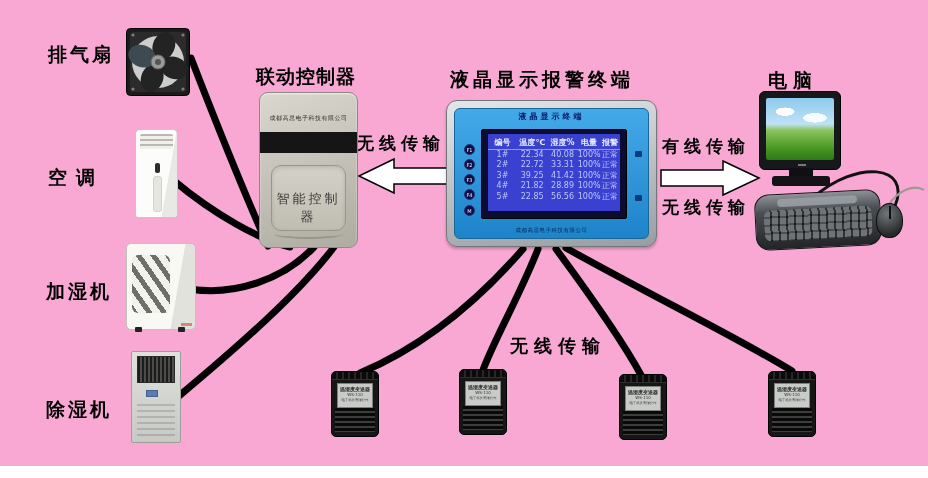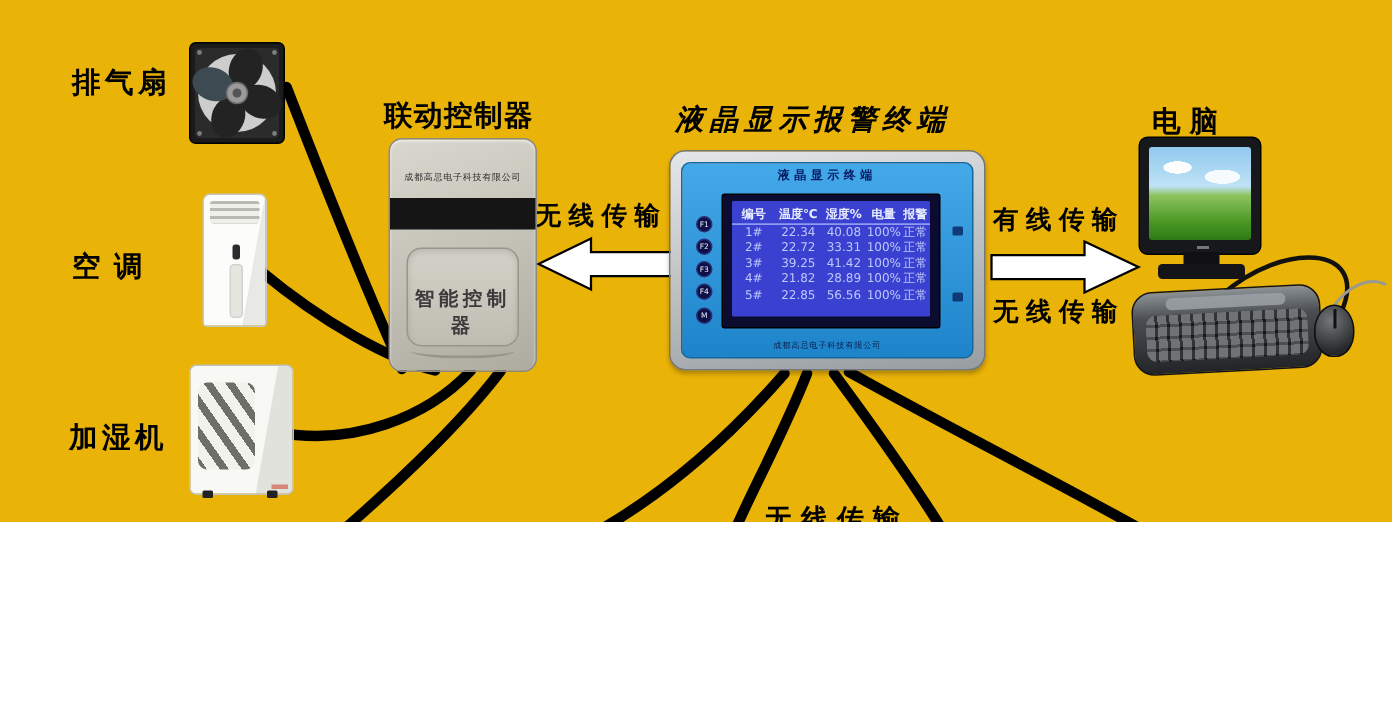--- a/index.html
+++ b/index.html
@@ -1,19 +1,19 @@
 <!DOCTYPE html>
 <html><head>
 <meta charset="utf-8">
 <style>
   * { margin:0; padding:0; box-sizing:border-box; }
   html,body { background:#fff; }
   .canvas {
-    position:relative; width:928px; height:348px; overflow:hidden;
-    background:#eab308;
+    position:relative; width:928px; height:466px; overflow:hidden;
+    background:#f9a8d4;
     font-family:"DejaVu Sans", sans-serif;
     color:#000;
   }
   .abs { position:absolute; }
   
   .lbl { position:absolute; font-weight:bold; font-size:19px; color:#000; white-space:nowrap; }
   .ls3 { letter-spacing:3px; } .ls6 { letter-spacing:6px; } .ls8 { letter-spacing:9px; }
   .linklbl { position:absolute; font-weight:bold; font-size:17px; letter-spacing:5px; white-space:nowrap; }
 
   
@@ -49,21 +49,21 @@
   .ctrl { left:259px; top:92px; width:99px; height:156px; border-radius:9px;
           background:linear-gradient(160deg,#dad7ce,#aeaba1); border:1px solid #8d8a81;
           box-shadow:inset 0 1px 2px rgba(255,255,255,.7); }
   .ctrl-co { position:absolute; top:21px; left:0; right:0; text-align:center; font-size:6px;
           color:#2f2f2f; letter-spacing:.5px; white-space:nowrap; }
   .ctrl-band { position:absolute; left:0; right:0; top:39px; height:21px; background:#151515; }
   .ctrl-panel { position:absolute; left:11px; right:11px; top:72px; height:66px; border-radius:10px;
           background:linear-gradient(#d4d1c8,#bfbcb2); border:1px solid #98958c;
           box-shadow:inset 0 2px 4px rgba(0,0,0,.12); }
   .ctrl-panel-text { position:absolute; width:100%; top:24px; text-align:center; font-size:13px;
-          font-weight:bold; color:#3b3b3b; letter-spacing:3px; }
+          font-weight:normal; color:#3b3b3b; letter-spacing:3px; }
   .ctrl-arc { position:absolute; left:14px; right:14px; bottom:8px; height:10px;
           border-bottom:2px solid #97948b; border-radius:0 0 50% 50%; }
 
   
   .term { left:446px; top:100px; width:211px; height:147px; border-radius:11px;
           background:linear-gradient(170deg,#e4e7e9,#989da1); border:1px solid #73777a;
           box-shadow:0 2px 3px rgba(0,0,0,.25); }
   .term-bezel { position:absolute; left:7px; right:7px; top:7px; bottom:7px; border-radius:6px;
           background:linear-gradient(#44a9e9,#1e84ca); border:1px solid #15679c; }
   .term-bezel-title { position:absolute; top:2px; width:100%; text-align:center; font-size:8px;
@@ -190,21 +190,21 @@
     <div class="ctrl-co">成都高忌电子科技有限公司</div>
     <div class="ctrl-band"></div>
     <div class="ctrl-panel">
       <div class="ctrl-panel-text">智能控制器</div>
     </div>
     <div class="ctrl-arc"></div>
   </div>
 
   <div class="linklbl" style="left:357px; top:132px;">无线传输</div>
 
-  <div class="lbl" style="left:450px; top:67px; letter-spacing:4px;font-style:italic;">液晶显示报警终端</div>
+  <div class="lbl" style="left:450px; top:67px; letter-spacing:4px;">液晶显示报警终端</div>
   <div class="abs device term">
     <div class="term-bezel">
       <div class="term-bezel-title">液晶显示终端</div>
       <div class="fbtn" style="top:35px;">F1</div>
       <div class="fbtn" style="top:50px;">F2</div>
       <div class="fbtn" style="top:65px;">F3</div>
       <div class="fbtn" style="top:80px;">F4</div>
       <div class="fbtn" style="top:96px;">M</div>
       <div class="term-screen">
         <div class="term-lcd">

